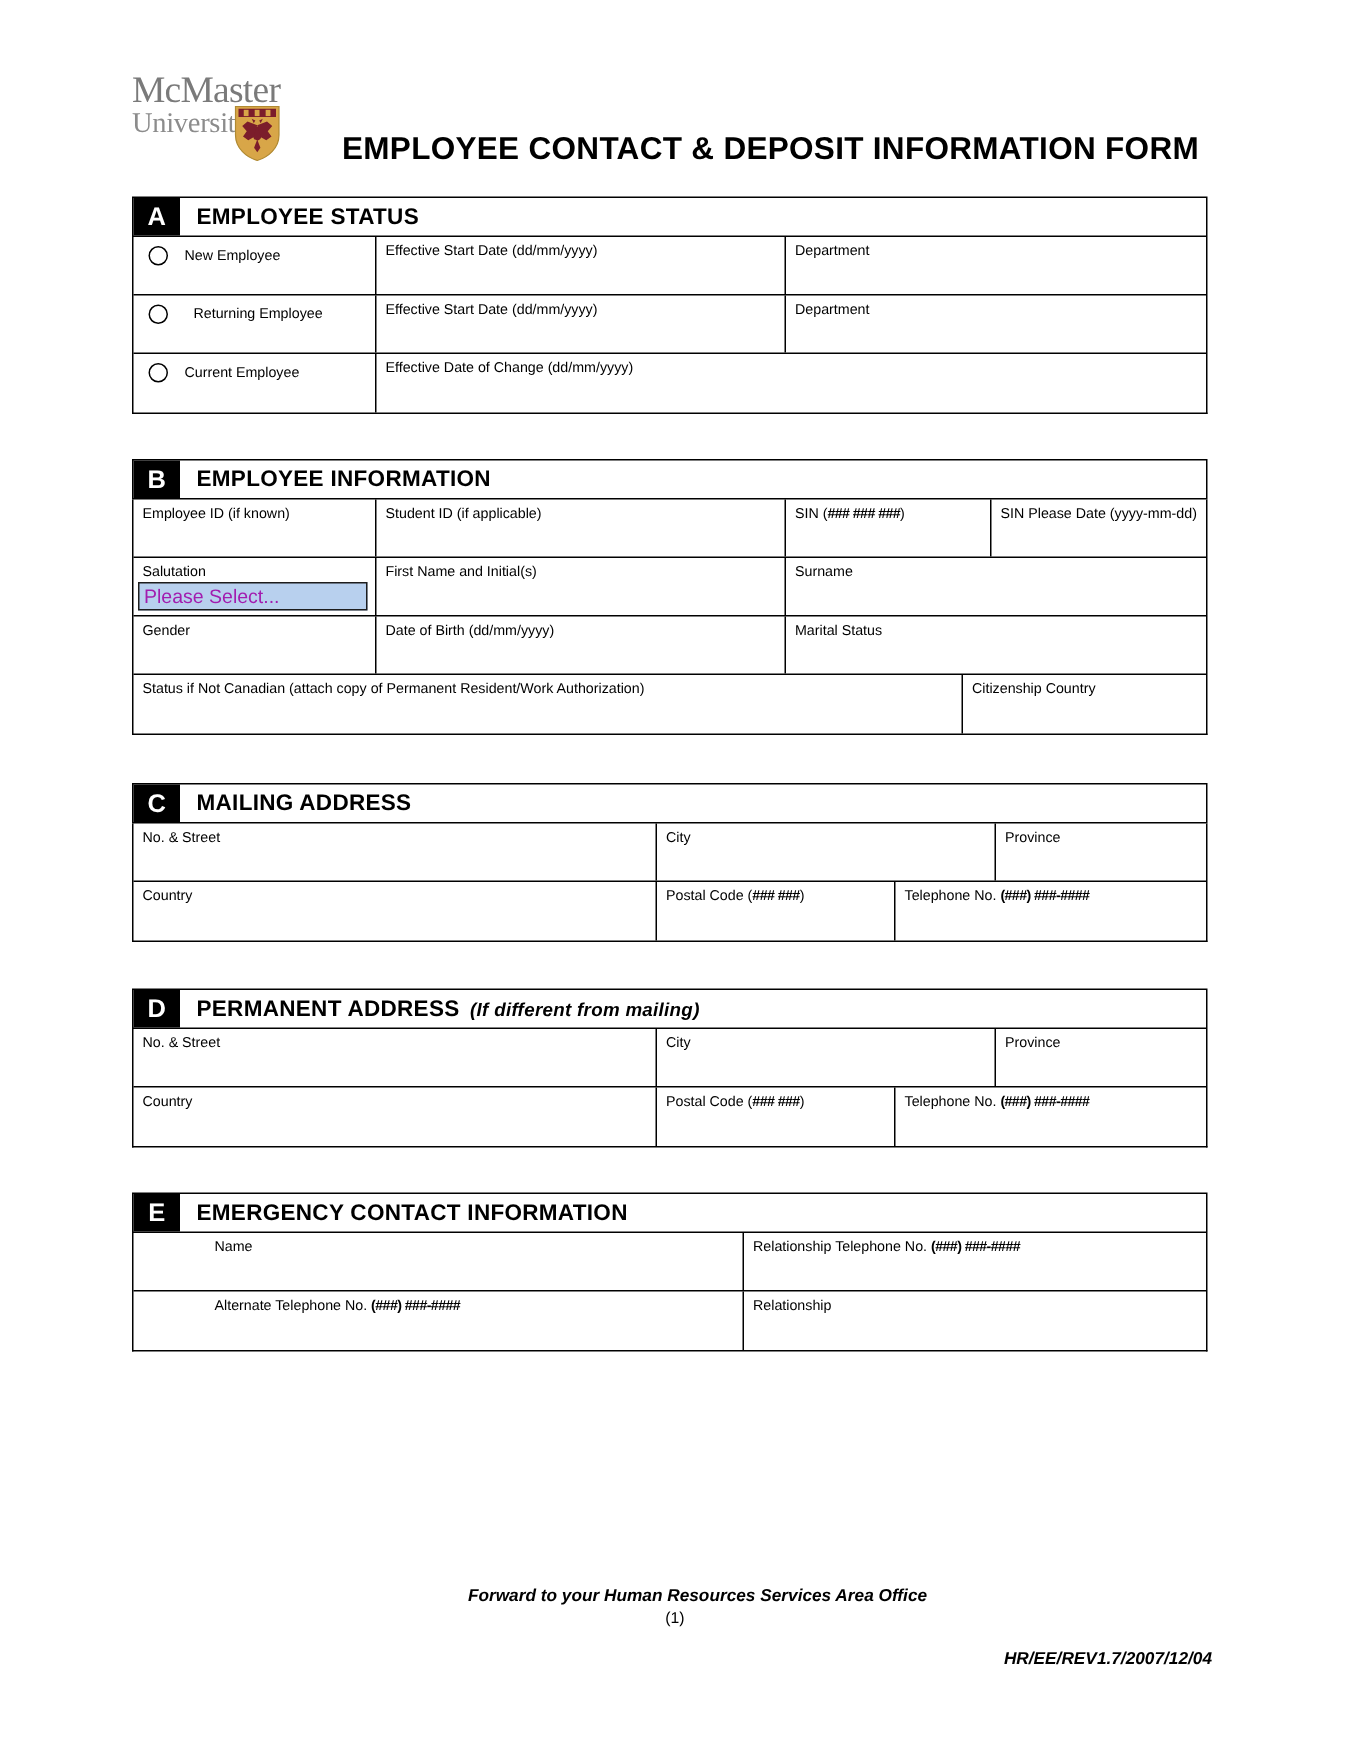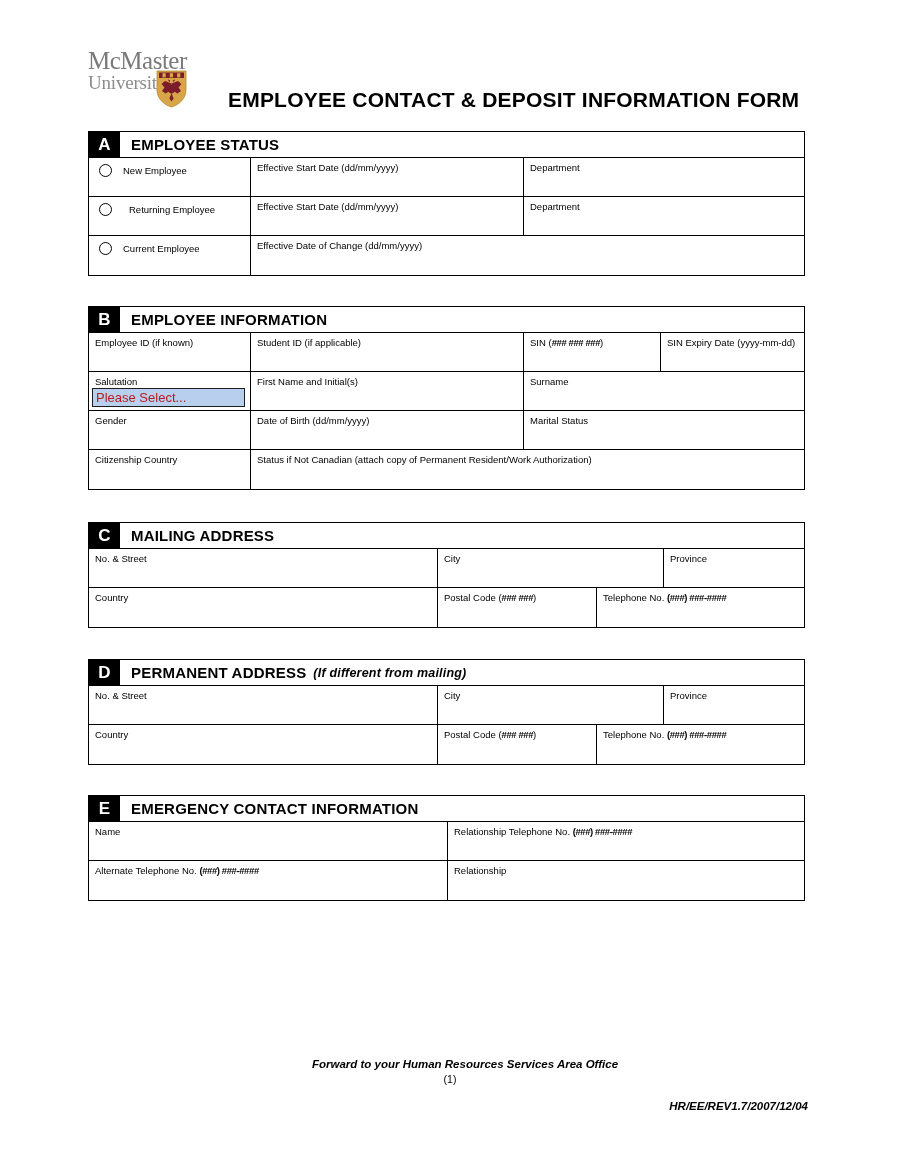--- a/index.html
+++ b/index.html
@@ -157,36 +157,36 @@
   .dropdown {
     position: absolute;
     left: 3px; bottom: 3px;
     width: 153px; height: 19px;
     background: #b8d0ee;
     border: 1.8px solid #1d1d1d;
     display: flex;
     align-items: center;
     padding-left: 3px;
     font-size: 13px;
-    color: #b91c1c;
+    color: #a21caf;
     font-family: "Liberation Sans", sans-serif;
   }
 
   
   .secCD-row { height: 39px; }
   .cellCD-street { width: 349px; }
   .cellCD-city { width: 226px; }
   .cellCD-prov { flex: 1; }
   .cellCD-country { width: 349px; }
   .cellCD-postal { width: 159px; }
   .cellCD-tel { flex: 1; }
 
   
   .secE-row { height: 39px; }
-  .cellE-l { width: 359px; }
+  .cellE-l { width: 359px; margin-left: 48px; }
   .cellE-r { flex: 1; }
 
   
   .footer-center {
     position: absolute;
     left: 0; top: 1058px;
     width: 900px;
     text-align: center;
     font-size: 11.5px;
     font-style: italic;
@@ -294,21 +294,21 @@
       <div class="cell cellB-1">
         <span class="lbl">Employee ID (if known)</span>
       </div>
       <div class="cell cellB-2">
         <span class="lbl">Student ID (if applicable)</span>
       </div>
       <div class="cell cellB-3">
         <span class="lbl"><span>SIN (</span><span class="hash">### ### ###</span><span>)</span></span>
       </div>
       <div class="cell cellB-4">
-        <span class="lbl">SIN Expiry Date (yyyy-mm-dd)</span>
+        <span class="lbl">SIN Please Date (yyyy-mm-dd)</span>
       </div>
     </div>
 
     <div class="row secB-row">
       <div class="cell cellB-1">
         <span class="lbl">Salutation</span>
         <div class="dropdown">
           <span>Please Select...</span>
         </div>
       </div>
@@ -326,25 +326,25 @@
       </div>
       <div class="cell cellB-2">
         <span class="lbl">Date of Birth (dd/mm/yyyy)</span>
       </div>
       <div class="cell cellB-3w">
         <span class="lbl">Marital Status</span>
       </div>
     </div>
 
     <div class="row secB-row">
+      <div class="cell cellB-2w">
+        <span class="lbl">Status if Not Canadian (attach copy of Permanent Resident/Work Authorization)</span>
+      </div>
       <div class="cell cellB-1">
         <span class="lbl">Citizenship Country</span>
-      </div>
-      <div class="cell cellB-2w">
-        <span class="lbl">Status if Not Canadian (attach copy of Permanent Resident/Work Authorization)</span>
       </div>
     </div>
 
   </div>
 </div>
 
 <div class="section" style="top:522px;">
   <div class="sec-head">
     <div class="sec-letter">C</div>
     <div class="sec-title">MAILING ADDRESS</div>

